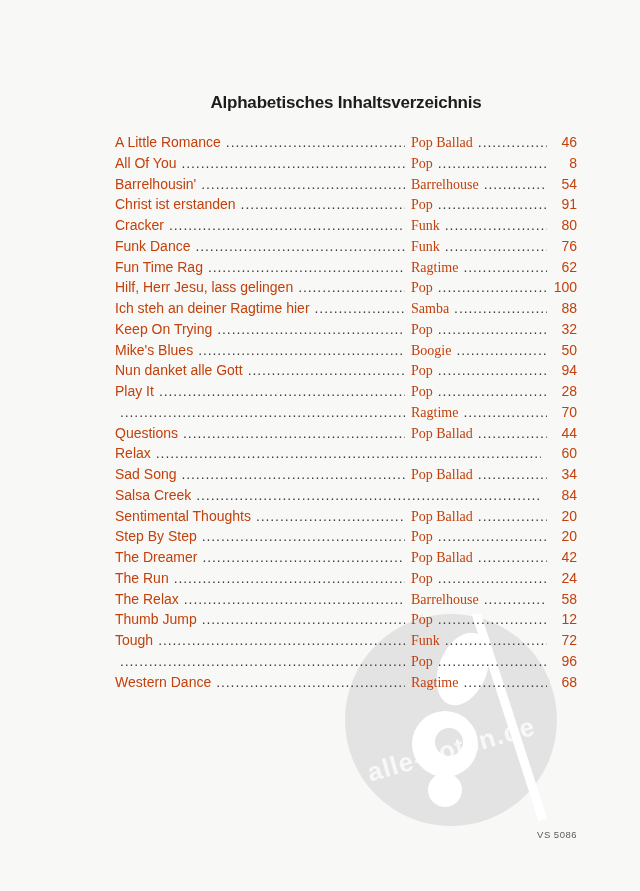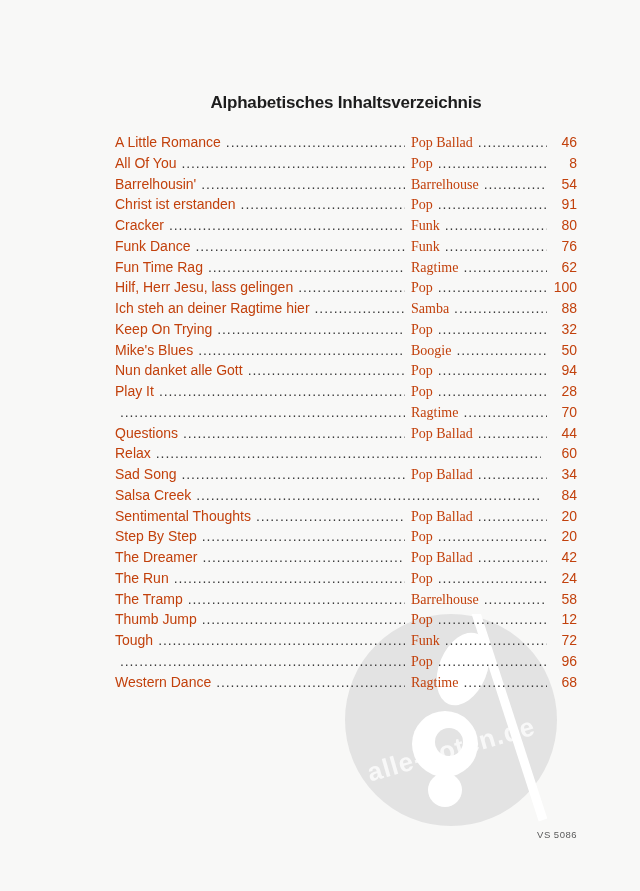--- a/index.html
+++ b/index.html
@@ -330,21 +330,21 @@
     <span class="song">The Run</span>
     <span class="leader"></span>
     <span class="genre-cell">
       <span class="genre">Pop</span>
       <span class="leader"></span>
     </span>
     <span class="page-num">24</span>
   </div>
 
   <div class="row">
-    <span class="song">The Tramp</span>
+    <span class="song">The Relax</span>
     <span class="leader"></span>
     <span class="genre-cell">
       <span class="genre">Barrelhouse</span>
       <span class="leader"></span>
     </span>
     <span class="page-num">58</span>
   </div>
 
   <div class="row">
     <span class="song">Thumb Jump</span>

